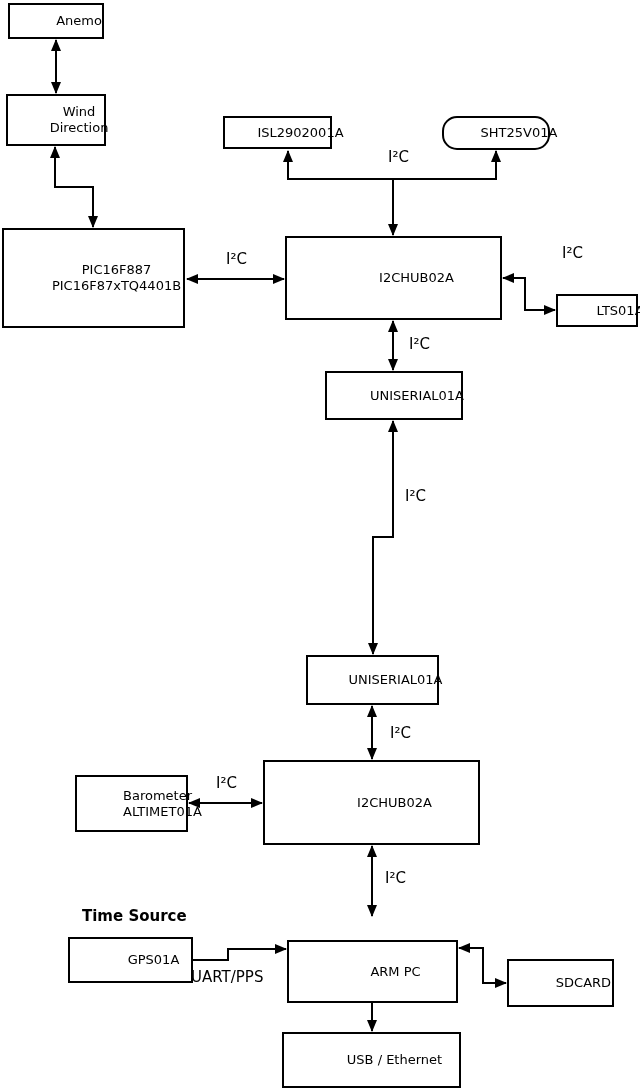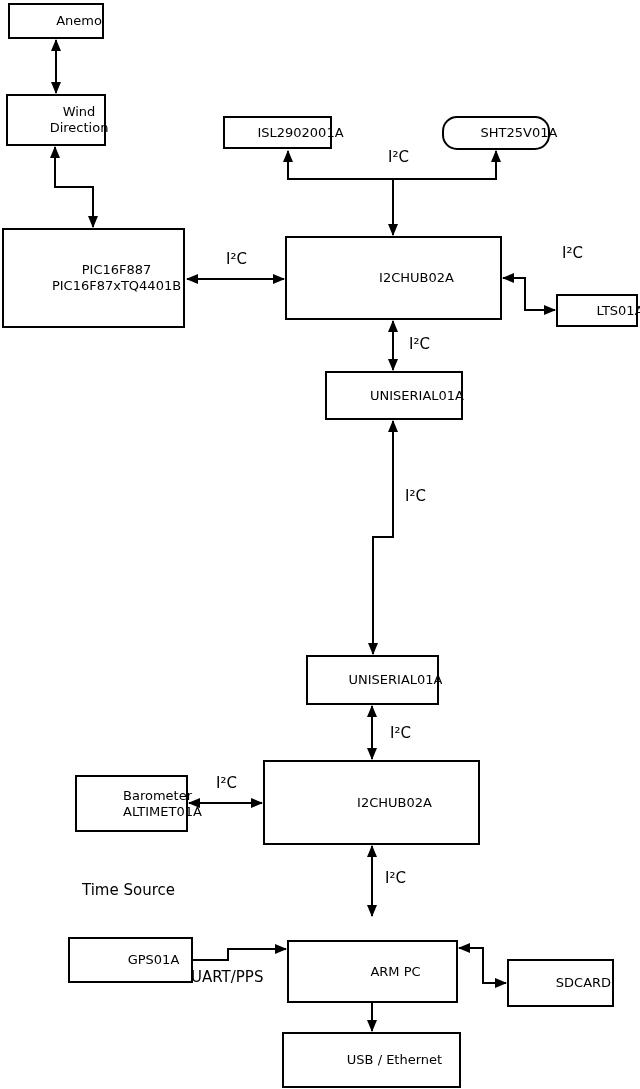--- a/index.html
+++ b/index.html
@@ -149,16 +149,16 @@
   </div>
 
   <div class="edge-label" style="left:388px; top:150px;">I²C</div>
   <div class="edge-label" style="left:226px; top:252px;">I²C</div>
   <div class="edge-label" style="left:562px; top:246px;">I²C</div>
   <div class="edge-label" style="left:409px; top:337px;">I²C</div>
   <div class="edge-label" style="left:405px; top:489px;">I²C</div>
   <div class="edge-label" style="left:390px; top:726px;">I²C</div>
   <div class="edge-label" style="left:216px; top:776px;">I²C</div>
   <div class="edge-label" style="left:385px; top:871px;">I²C</div>
-  <div class="edge-label" style="left:82px; top:883px;">Time Source</div>
+  <div class="edge-label" style="left:82px; top:909px;font-weight:bold;">Time Source</div>
   <div class="edge-label" style="left:191px; top:970px;">UART/PPS</div>
 
 </div>
 
 </body></html>

